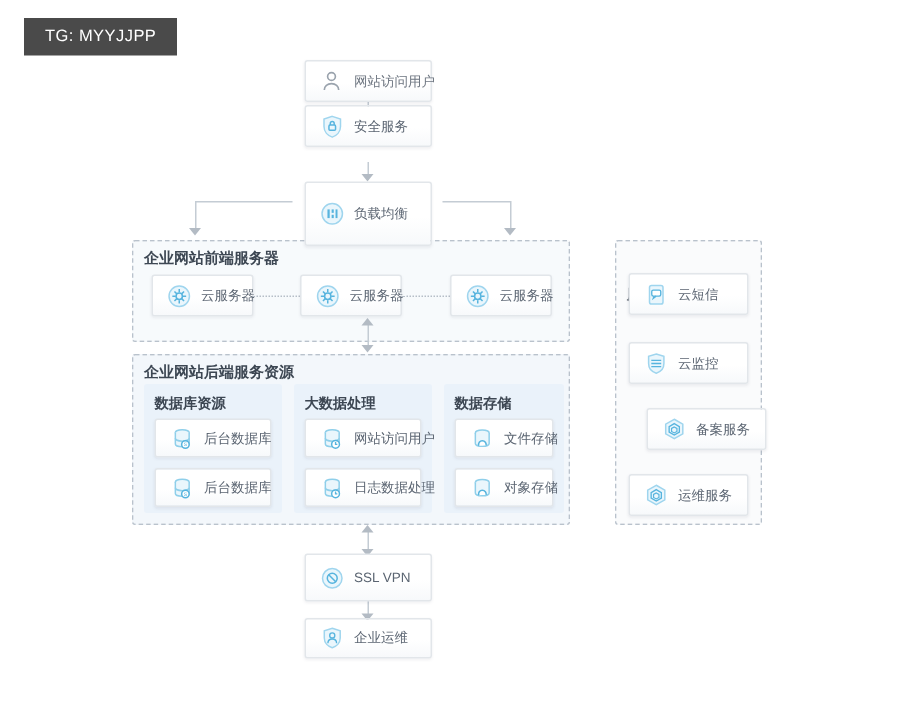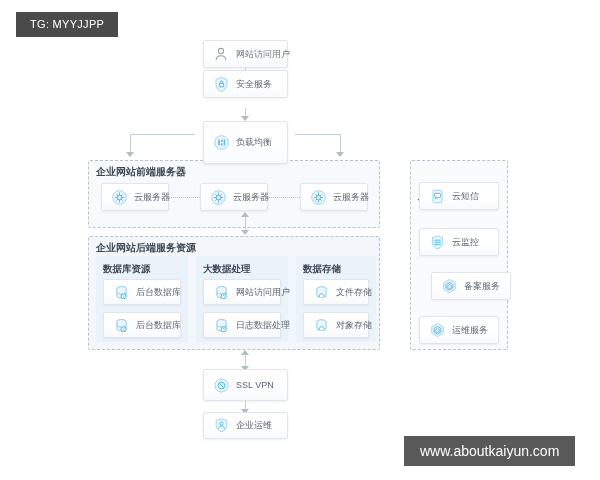--- a/index.html
+++ b/index.html
@@ -342,15 +342,14 @@
     <span class="ico">
       <svg width="17" height="17" viewBox="0 0 17 17">
         <path d="M8.5 1.8 13.8 3.5v4.9c0 3.3-2.5 5.6-5.3 6.4-2.8-.8-5.3-3.1-5.3-6.4V3.5z" fill="#eaf6fc" stroke="#9fd5ee" stroke-width="1"></path>
         <circle cx="8.5" cy="6.6" r="1.7" fill="none" stroke="#57b4de" stroke-width=".9"></circle>
         <path d="M5.6 11.8c0-1.8 1.3-2.8 2.9-2.8s2.9 1 2.9 2.8" fill="none" stroke="#57b4de" stroke-width=".9"></path>
       </svg>
     </span>
     <span class="lbl">企业运维</span>
   </div>
 
-  <div class="watermark">www.aboutkaiyun.com</div>
 
 </div>
 
 </body></html>

